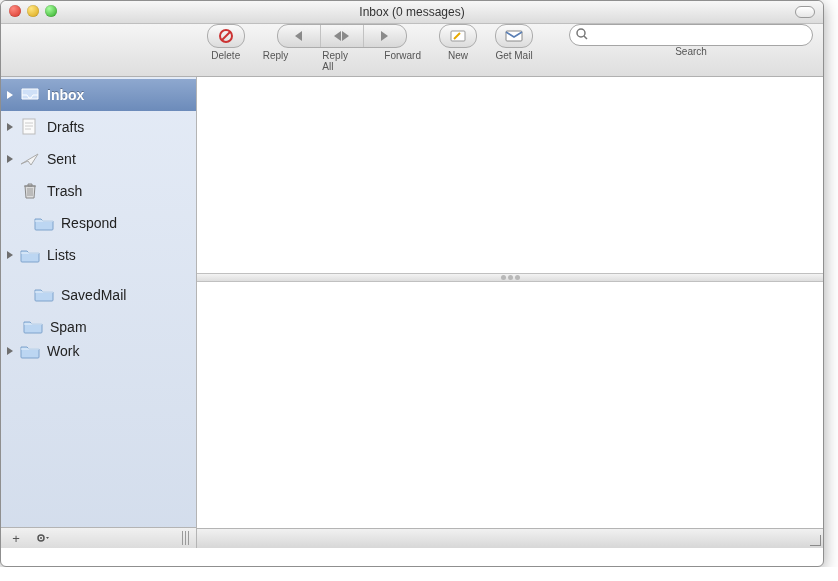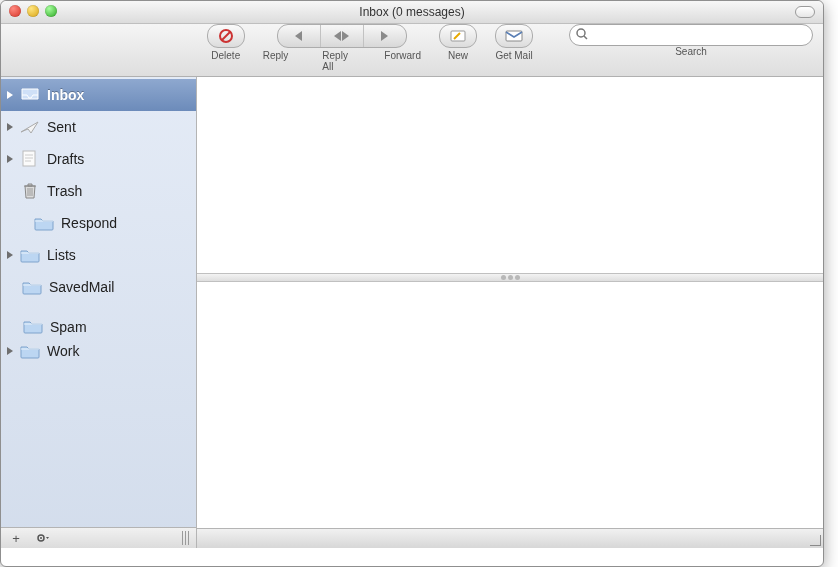--- a/index.html
+++ b/index.html
@@ -150,37 +150,37 @@
               <svg width="22" height="16">
                 <path d="M3 2 h16 v10 h-16 z" fill="#cfe0f7" stroke="#fff"></path>
                 <path d="M3 8 h5 l2 3 h2 l2-3 h5" fill="none" stroke="#fff"></path>
               </svg>
             </span>
             <span class="sb-label">Inbox</span>
           </div>
           <div class="sb-item">
             <span class="disc"></span>
             <span class="sb-icon">
-              <svg width="22" height="16">
-                <path d="M2 13 L19 3 L12 14 L9 10 z" fill="#f4f4f4" stroke="#aaa"></path>
-              </svg>
-            </span>
-            <span class="sb-label">Sent</span>
-          </div>
-          <div class="sb-item">
-            <span class="disc"></span>
-            <span class="sb-icon">
               <svg width="20" height="18">
                 <rect x="3" y="1" width="12" height="15" fill="#fbfbfb" stroke="#bbb"></rect>
                 <line x1="5" y1="5" x2="13" y2="5" stroke="#ccc"></line>
                 <line x1="5" y1="8" x2="13" y2="8" stroke="#ccc"></line>
                 <line x1="5" y1="11" x2="11" y2="11" stroke="#ccc"></line>
               </svg>
             </span>
             <span class="sb-label">Drafts</span>
+          </div>
+          <div class="sb-item">
+            <span class="disc"></span>
+            <span class="sb-icon">
+              <svg width="22" height="16">
+                <path d="M2 13 L19 3 L12 14 L9 10 z" fill="#f4f4f4" stroke="#aaa"></path>
+              </svg>
+            </span>
+            <span class="sb-label">Sent</span>
           </div>
           <div class="sb-item">
             <span class="disc none"></span>
             <span class="sb-icon">
               <svg width="20" height="20">
                 <path d="M5 5 h10 l-1 12 h-8 z" fill="#ddd" stroke="#888"></path>
                 <path d="M4 5 h12 M8 3 h4 v2 h-4 z" fill="#ccc" stroke="#888"></path>
                 <line x1="8" y1="7" x2="8" y2="15" stroke="#999"></line>
                 <line x1="10" y1="7" x2="10" y2="15" stroke="#999"></line>
                 <line x1="12" y1="7" x2="12" y2="15" stroke="#999"></line>
@@ -201,21 +201,21 @@
           <div class="sb-item">
             <span class="disc"></span>
             <span class="sb-icon">
               <svg width="22" height="16">
                 <path d="M2 4 h6 l2 2 h10 v8 a1 1 0 0 1 -1 1 h-16 a1 1 0 0 1 -1 -1 z" fill="#bcd6f2" stroke="#7fa3cc"></path>
                 <path d="M2 6 h18" stroke="#e9f2fb"></path>
               </svg>
             </span>
             <span class="sb-label">Lists</span>
           </div>
-          <div class="sb-item" style="padding-left: 8px;">
+          <div class="sb-item" style="padding-left: 20px; align-items: flex-end;">
             <span class="disc none"></span>
             <span class="sb-icon">
               <svg width="22" height="16">
                 <path d="M2 4 h6 l2 2 h10 v8 a1 1 0 0 1 -1 1 h-16 a1 1 0 0 1 -1 -1 z" fill="#bcd6f2" stroke="#7fa3cc"></path>
                 <path d="M2 6 h18" stroke="#e9f2fb"></path>
               </svg>
             </span>
             <span class="sb-label">SavedMail</span>
           </div>
           <div class="sb-item" style="padding-left: 9px; align-items: flex-end;">

